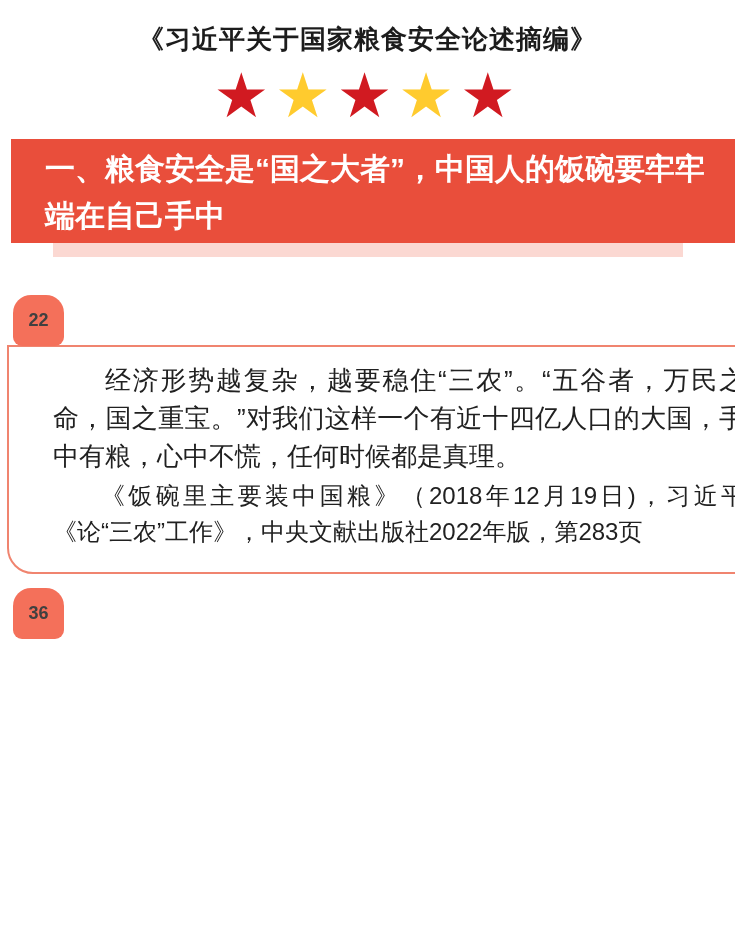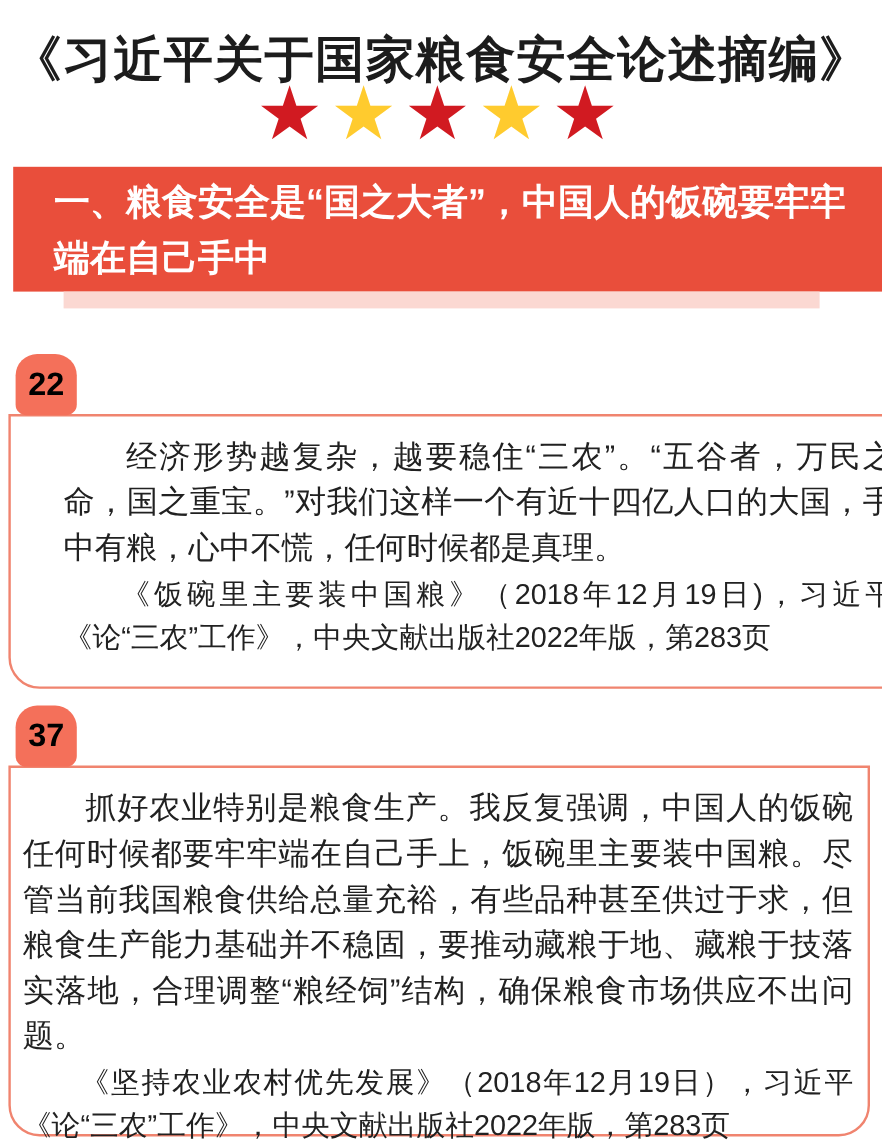--- a/index.html
+++ b/index.html
@@ -18,21 +18,21 @@
   }
 
   
   .book-title {
     position: absolute;
     top: 22px;
     left: 0;
     width: 735px;
     margin: 0;
     text-align: center;
-    font-size: 41px;
+    font-size: 26px;
     font-weight: bold;
     color: #1c1c1c;
     letter-spacing: 1px;
   }
 
   
   .stars {
     position: absolute;
     top: 58px;
     left: 0;
@@ -71,22 +71,22 @@
   }
 
   
   .quote-number {
     position: absolute;
     left: 13px;
     width: 51px;
     height: 51px;
     background: var(--badge-salmon, #f4705a);
     border-radius: 18px 18px 9px 9px;
-    color: #000000;
-    font-size: 27px;
+    color: #404040;
+    font-size: 18px;
     font-weight: bold;
     text-align: center;
     line-height: 51px;
     z-index: 2;
   }
   .quote-box {
     position: absolute;
     left: 7px;
     width: 692px; 
     padding: 14px 12px 0 10px;
@@ -131,19 +131,15 @@
     <span>一、粮食安全是“国之大者”，中国人的饭碗要牢牢端在自己手中</span>
   </div>
   <div class="banner-shadow"></div>
 
   <div class="quote-number q22-badge">22</div>
   <section class="quote-box q22-box">
     <p class="quote-body">经济形势越复杂，越要稳住“三农”。“五谷者，万民之命，国之重宝。”对我们这样一个有近十四亿人口的大国，手中有粮，心中不慌，任何时候都是真理。</p>
     <p class="quote-citation">《饭碗里主要装中国粮》（2018年12月19日)，习近平《论“三农”工作》，中央文献出版社2022年版，第283页</p>
   </section>
 
-  <div class="quote-number q23-badge">37</div>
-  <section class="quote-box q23-box">
-    <p class="quote-body">抓好农业特别是粮食生产。我反复强调，中国人的饭碗任何时候都要牢牢端在自己手上，饭碗里主要装中国粮。尽管当前我国粮食供给总量充裕，有些品种甚至供过于求，但粮食生产能力基础并不稳固，要推动藏粮于地、藏粮于技落实落地，合理调整“粮经饲”结构，确保粮食市场供应不出问题。</p>
-    <p class="quote-citation">《坚持农业农村优先发展》（2018年12月19日），习近平《论“三农”工作》，中央文献出版社2022年版，第283页</p>
-  </section>
+  <div class="quote-number q23-badge">36</div>
 
 </div>
 
 </body></html>

